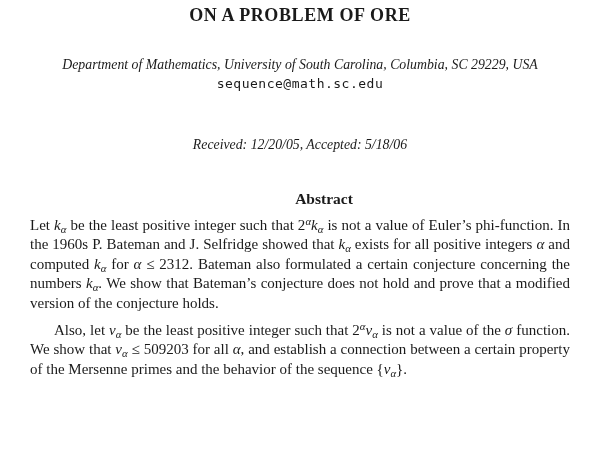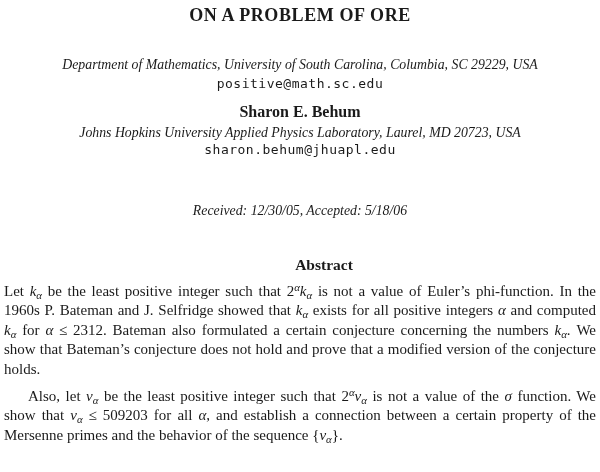--- a/index.html
+++ b/index.html
@@ -63,50 +63,45 @@
   .abstract-heading {
     margin: 38px 0 0;
     text-align: center;
     font-size: 15.5px;
     line-height: 18px;
     font-weight: bold;
     padding-left: 48px;
   }
 
   .abs {
-    margin: 8px 4px 0;
+    margin: 8px 30px 0;
     text-align: justify;
     font-size: 15px;
     line-height: 19.4px;
   }
   .abs.p2 { text-indent: 24px; }
 
   .mvar { font-style: italic; }
   sub, sup { line-height: 0; font-size: 72%; }
   sub { vertical-align: -0.25em; }
   sup { vertical-align: 0.5em; }
 </style>
 </head>
 <body>
 
 <div class="page">
 
   <h1 class="title">ON A PROBLEM OF ORE</h1>
 
   <div class="author-block first">
     <div class="affiliation">Department of Mathematics, University of South Carolina, Columbia, SC 29229, USA</div>
-    <div class="email">positive@math.sc.edu</div>
+    <div class="email">sequence@math.sc.edu</div>
   </div>
 
-  <div class="author-block second">
-    <div class="author-name"><span>Sharon E. Behum</span><sup></sup></div>
-    <div class="affiliation">Johns Hopkins University Applied Physics Laboratory, Laurel, MD 20723, USA</div>
-    <div class="email">sharon.behum@jhuapl.edu</div>
-  </div>
 
-  <div class="received">Received: 12/30/05, Accepted: 5/18/06</div>
+  <div class="received">Received: 12/20/05, Accepted: 5/18/06</div>
 
   <h2 class="abstract-heading">Abstract</h2>
 
   <p class="abs p1"><span>Let </span><i class="mvar">k</i><sub class="mvar">α</sub><span> be the least positive integer such that 2</span><sup class="mvar">α</sup><i class="mvar">k</i><sub class="mvar">α</sub><span> is not a value of Euler’s phi-function. In the 1960s P. Bateman and J. Selfridge showed that </span><i class="mvar">k</i><sub class="mvar">α</sub><span> exists for all positive integers </span><i class="mvar">α</i><span> and computed </span><i class="mvar">k</i><sub class="mvar">α</sub><span> for </span><i class="mvar">α</i><span> ≤ 2312. Bateman also formulated a certain conjecture concerning the numbers </span><i class="mvar">k</i><sub class="mvar">α</sub><span>. We show that Bateman’s conjecture does not hold and prove that a modified version of the conjecture holds.</span></p>
   <p class="abs p2"><span>Also, let </span><i class="mvar">v</i><sub class="mvar">α</sub><span> be the least positive integer such that 2</span><sup class="mvar">α</sup><i class="mvar">v</i><sub class="mvar">α</sub><span> is not a value of the </span><i class="mvar">σ</i><span> function. We show that </span><i class="mvar">v</i><sub class="mvar">α</sub><span> ≤ 509203 for all </span><i class="mvar">α</i><span>, and establish a connection between a certain property of the Mersenne primes and the behavior of the sequence {</span><i class="mvar">v</i><sub class="mvar">α</sub><span>}.</span></p>
 
 </div>
 
 </body></html>

